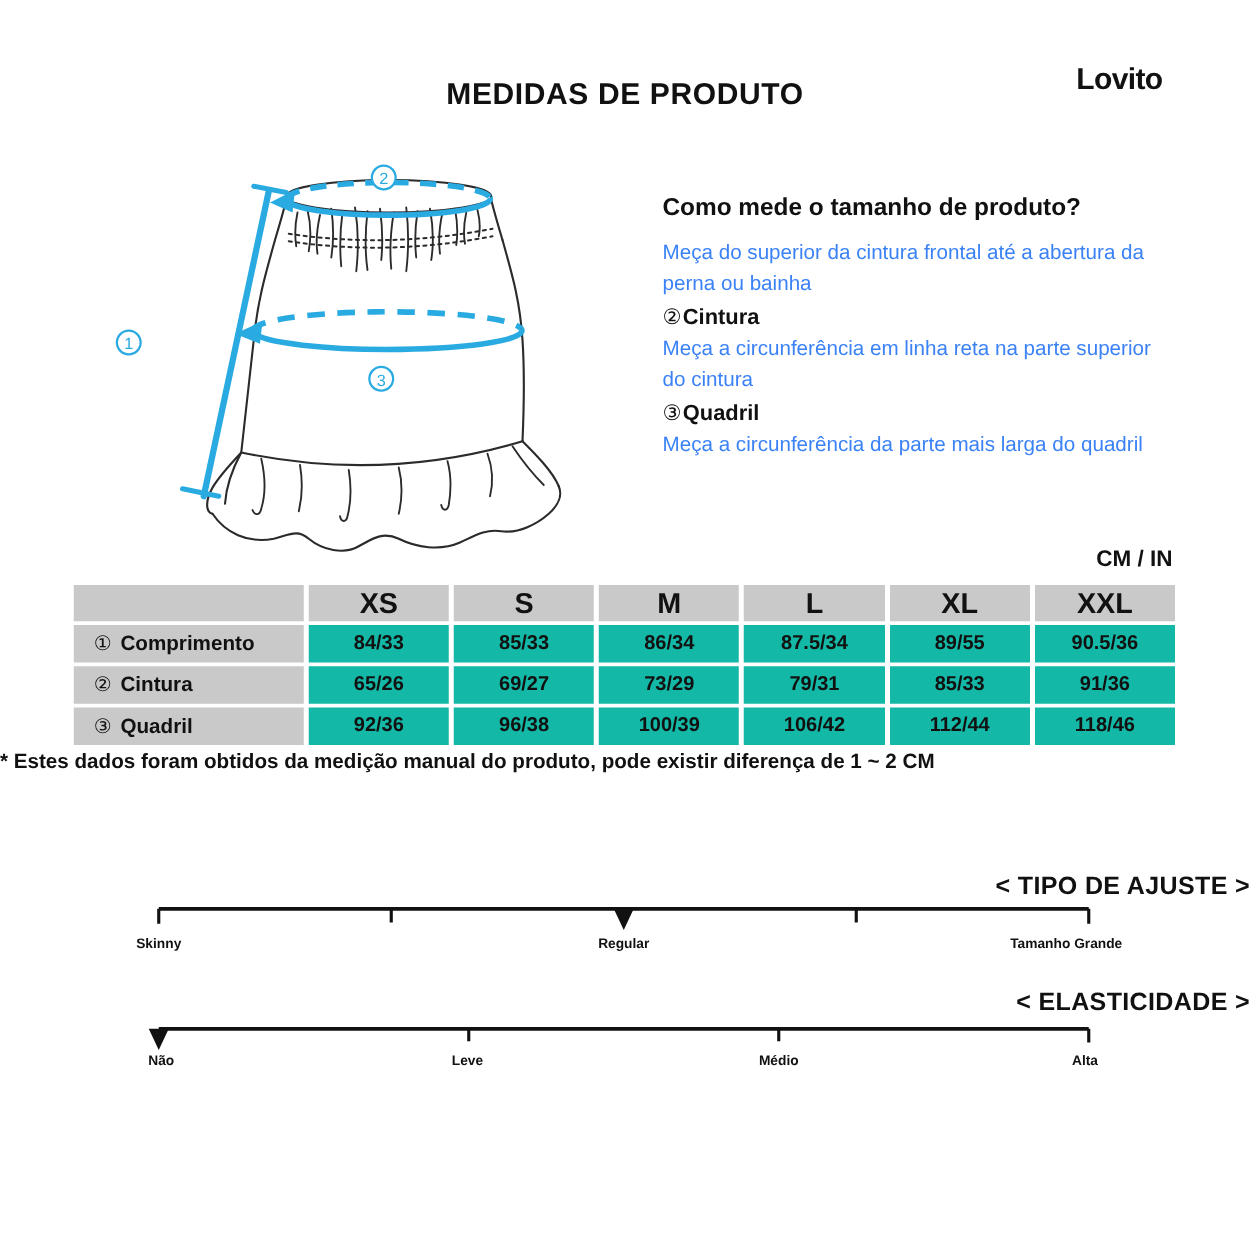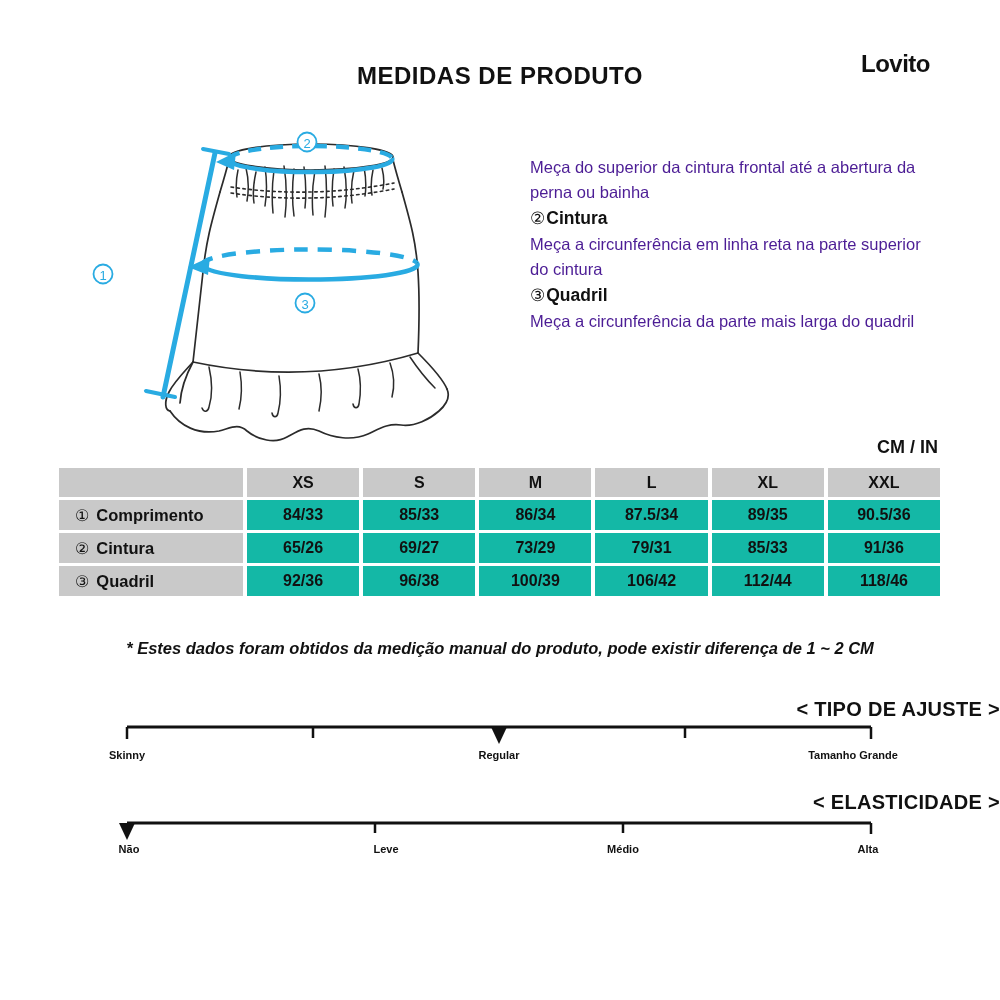--- a/index.html
+++ b/index.html
@@ -12,33 +12,33 @@
 
   
   .skirt-svg { position:absolute; left:70px; top:120px; width:450px; height:340px; }
   .skirt-svg text { font-family:"Liberation Sans", sans-serif; font-size:13px; fill:#29ABE2; text-anchor:middle; dominant-baseline:central; }
 
   
   .howto { position:absolute; left:530px; top:155px; width:412px; }
   .howto-heading { font-size:19.5px; font-weight:bold; margin-bottom:12px; }
   .howto-item .item-name-line { font-size:17.5px; font-weight:bold; line-height:26px; }
   .howto-item .item-num { font-weight:400; font-size:17px; margin-right:1px; }
-  .howto-item .item-desc { font-size:16.5px; line-height:25px; color:#4c1d95; font-weight:400; }
+  .howto-item .item-desc { font-size:16.5px; line-height:25px; color:#3b82f6; font-weight:400; }
 
   .units { position:absolute; top:437px; right:62px; font-size:18px; font-weight:bold; }
 
   
   .size-table { position:absolute; left:59px; top:468px; width:881px; display:grid; grid-template-columns:184px repeat(6,1fr); gap:3px 4px; }
   .size-table .cell { display:flex; align-items:center; justify-content:center; font-weight:bold; }
-  .size-table .head { background:#C9C9C9; height:29px; font-size:16px; }
+  .size-table .head { background:#C9C9C9; height:29px; font-size:23px; }
   .size-table .rowlabel { background:#C9C9C9; height:30px; justify-content:flex-start; padding-left:16px; font-size:16.5px; }
   .size-table .rowlabel .circ { font-weight:400; font-size:16px; margin-right:7px; }
   .size-table .val { background:#14b8a6; height:30px; font-size:16px; }
 
-  .footnote { position:absolute; top:639px; left:0; width:100%; text-align:center; font-size:16.5px; font-weight:bold;font-style:italic; }
+  .footnote { position:absolute; top:600px; left:0; width:100%; text-align:left; font-size:16.5px; font-weight:bold; }
 
   
   .scale-heading { position:absolute; left:0; width:100%; text-align:right; font-size:20px; font-weight:bold; letter-spacing:.3px; }
   .fit-heading { top:698px; }
   .elas-heading { top:791px; }
   .scale-svg { position:absolute; left:100px; width:800px; height:28px; }
   .fit-svg { top:722px; }
   .elas-svg { top:818px; }
   .scale-labels { position:absolute; left:100px; width:800px; height:22px; }
   .fit-labels { top:749px; }
@@ -91,20 +91,21 @@
       <circle cx="237" cy="22" r="9.5" stroke-width="1.8" fill="#fff"></circle>
       <circle cx="33" cy="154" r="9.5" stroke-width="1.8" fill="#fff"></circle>
       <circle cx="235" cy="183" r="9.5" stroke-width="1.8" fill="#fff"></circle>
       <text x="237" y="23" stroke="none">2</text>
       <text x="33" y="155" stroke="none">1</text>
       <text x="235" y="184" stroke="none">3</text>
     </g>
   </svg>
 
   <div class="howto">
+    <div class="howto-heading">Como mede o tamanho de produto?</div>
 
     <div class="howto-item">
       <div class="item-desc">Meça do superior da cintura frontal até a abertura da perna ou bainha</div>
     </div>
 
     <div class="howto-item">
       <div class="item-name-line">
         <span class="item-num">②</span><span>Cintura</span>
       </div>
       <div class="item-desc">Meça a circunferência em linha reta na parte superior do cintura</div>
@@ -130,21 +131,21 @@
     <div class="cell head">XXL</div>
 
     <div class="cell rowlabel">
       <span class="circ">①</span>
       <span>Comprimento</span>
     </div>
     <div class="cell val">84/33</div>
     <div class="cell val">85/33</div>
     <div class="cell val">86/34</div>
     <div class="cell val">87.5/34</div>
-    <div class="cell val">89/35</div>
+    <div class="cell val">89/55</div>
     <div class="cell val">90.5/36</div>
 
     <div class="cell rowlabel">
       <span class="circ">②</span>
       <span>Cintura</span>
     </div>
     <div class="cell val">65/26</div>
     <div class="cell val">69/27</div>
     <div class="cell val">73/29</div>
     <div class="cell val">79/31</div>
@@ -187,18 +188,18 @@
     <g stroke="#111" fill="none">
       <path d="M27,5 H771" stroke-width="3"></path>
       <path d="M275,5 V15" stroke-width="2.5"></path>
       <path d="M523,5 V15" stroke-width="2.5"></path>
       <path d="M771,5 V16" stroke-width="2.5"></path>
     </g>
     <polygon points="19,5 35,5 27,22" fill="#111"></polygon>
   </svg>
   <div class="scale-labels elas-labels">
     <span style="left:29px">Não</span>
-    <span style="left:286px">Leve</span>
+    <span style="left:274px">Leve</span>
     <span style="left:523px">Médio</span>
     <span style="left:768px">Alta</span>
   </div>
 
 </div>
 
 </body></html>

